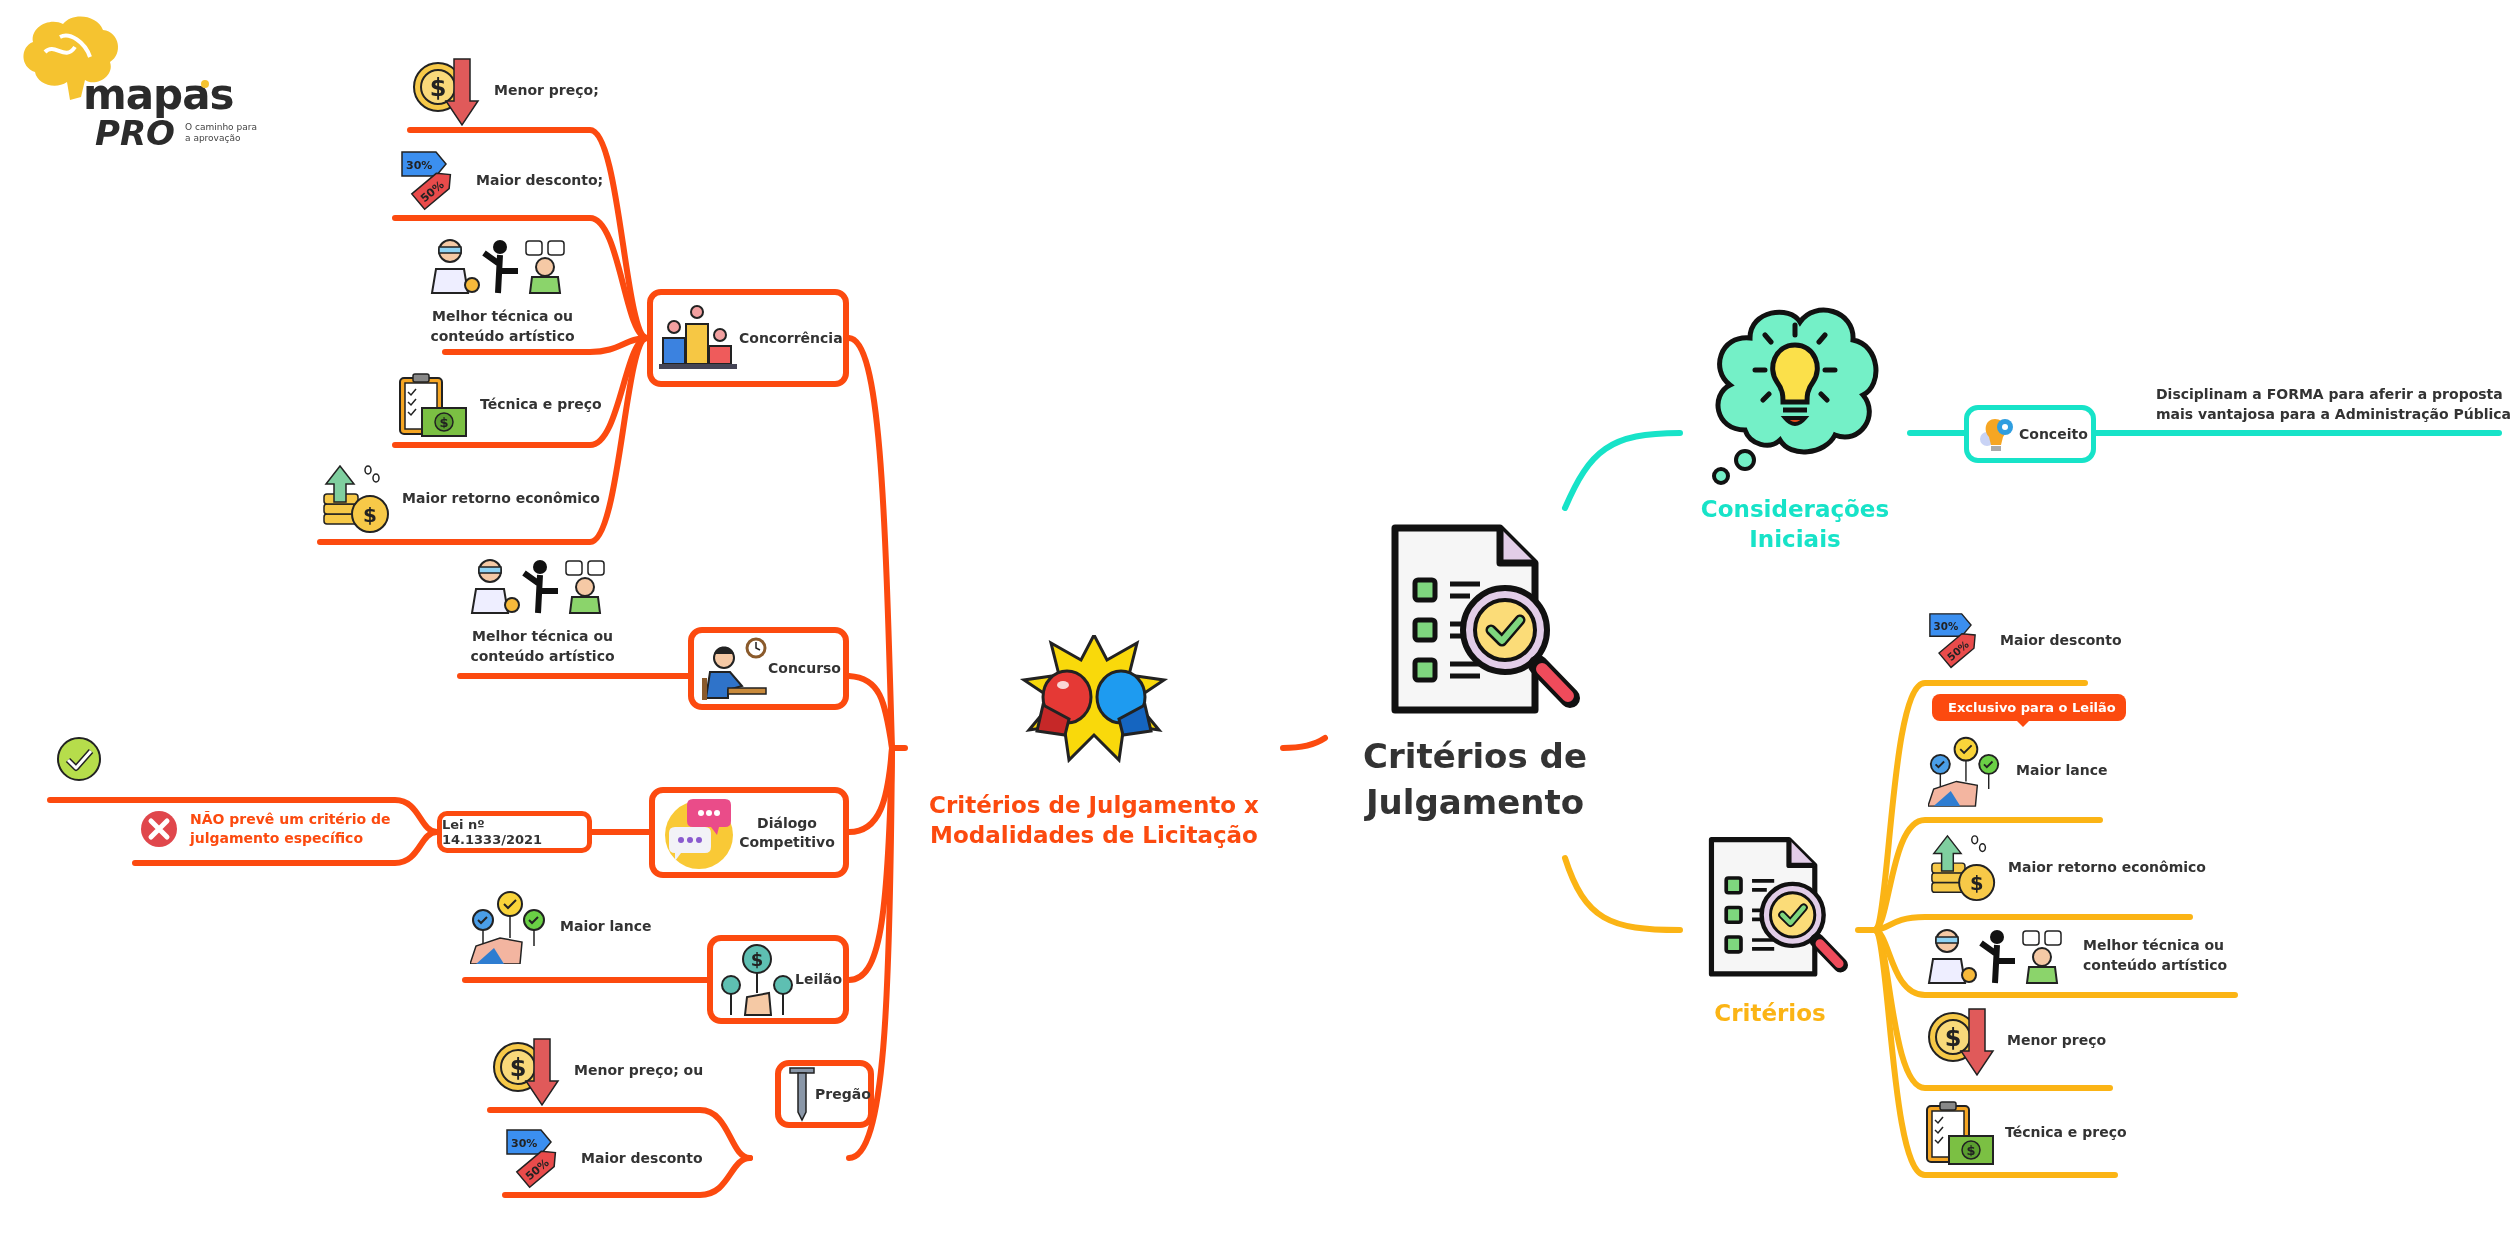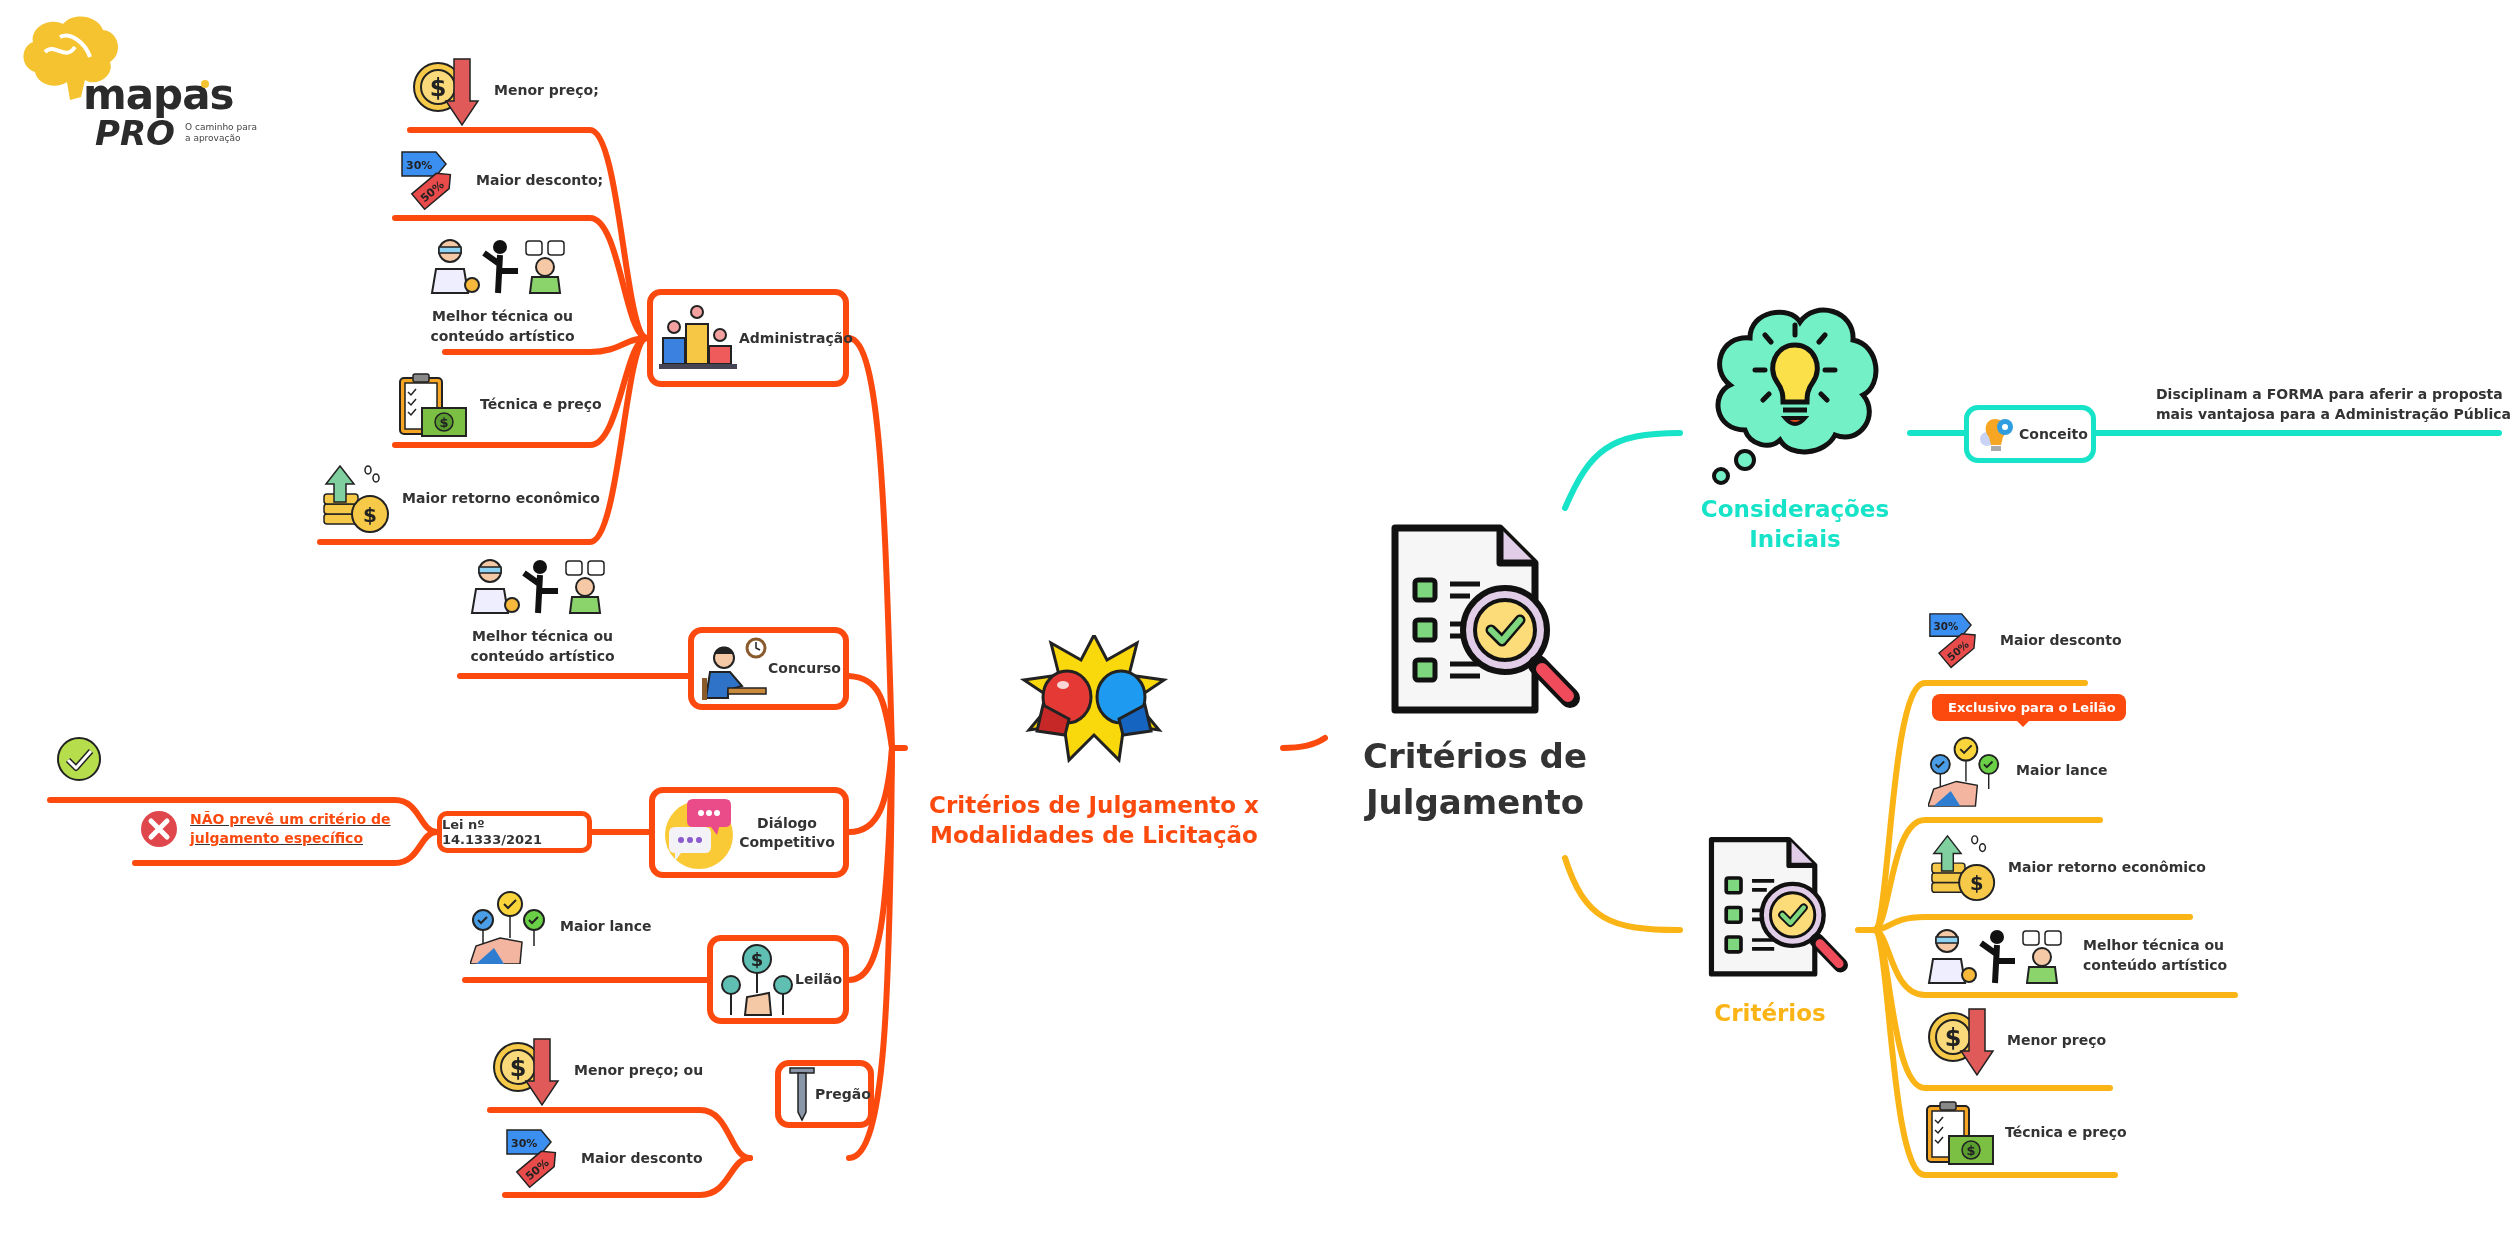--- a/index.html
+++ b/index.html
@@ -82,21 +82,21 @@
 <div class="node" style="left:647px;top:289px;width:202px;height:98px;">
   <svg class="ic" width="80" height="76" viewBox="0 0 80 76" style="margin-left:6px">
     <rect x="4" y="38" width="22" height="26" fill="#3b82e0" stroke="#222" stroke-width="2"></rect>
     <rect x="27" y="24" width="22" height="40" fill="#f6c744" stroke="#222" stroke-width="2"></rect>
     <rect x="50" y="46" width="22" height="18" fill="#ef5b5b" stroke="#222" stroke-width="2"></rect>
     <circle cx="15" cy="27" r="6" fill="#f2a0a0" stroke="#222" stroke-width="2"></circle>
     <circle cx="38" cy="12" r="6" fill="#f2a0a0" stroke="#222" stroke-width="2"></circle>
     <circle cx="61" cy="35" r="6" fill="#f2a0a0" stroke="#222" stroke-width="2"></circle>
     <rect x="0" y="64" width="78" height="5" fill="#445"></rect>
   </svg>
-  <span class="lbl">Administração</span>
+  <span class="lbl">Concorrência</span>
 </div>
 
 <div class="leaf" style="left:410px;top:55px;">
   <svg class="ic" width="72" height="72" viewBox="0 0 72 72">
     <circle cx="28" cy="32" r="24" fill="#f7c948" stroke="#222" stroke-width="2"></circle>
     <circle cx="28" cy="32" r="17" fill="#f9d97a" stroke="#222" stroke-width="2"></circle>
     <text x="28" y="41" text-anchor="middle" font-size="24" font-family="DejaVu Sans, sans-serif" fill="#222">$</text>
     <path d="M44 4 L60 4 L60 46 L68 46 L52 70 L36 46 L44 46Z" fill="#e05a5a" stroke="#222" stroke-width="1.5"></path>
   </svg>
   <span style="margin-left:12px">Menor preço;</span>
@@ -211,21 +211,21 @@
 </div>
 
 <div class="leaf" style="left:55px;top:735px;">
   <svg class="ic" width="48" height="48" viewBox="0 0 48 48">
     <circle cx="24" cy="24" r="21" fill="#b6dd4b" stroke="#222" stroke-width="2"></circle>
     <path d="M13 25 L21 33 L36 16" stroke="#222" stroke-width="6" fill="none" stroke-linejoin="round"></path>
     <path d="M13 25 L21 33 L36 16" stroke="#fff" stroke-width="3" fill="none" stroke-linejoin="round"></path>
   </svg>
 </div>
 
-<div class="leaf" style="left:140px;top:810px;text-decoration:underline;">
+<div class="leaf" style="left:140px;top:810px;">
   <svg class="ic" width="38" height="38" viewBox="0 0 38 38">
     <circle cx="19" cy="19" r="18" fill="#e0474c"></circle>
     <path d="M11 11 L27 27 M27 11 L11 27" stroke="#fff" stroke-width="5" stroke-linecap="round"></path>
   </svg>
   <span style="margin-left:12px;color:#fc4a0f;font-size:14px;line-height:1.35;">
     <span>NÃO prevê um critério de</span><br>
     <span>julgamento específico</span>
   </span>
 </div>
 

